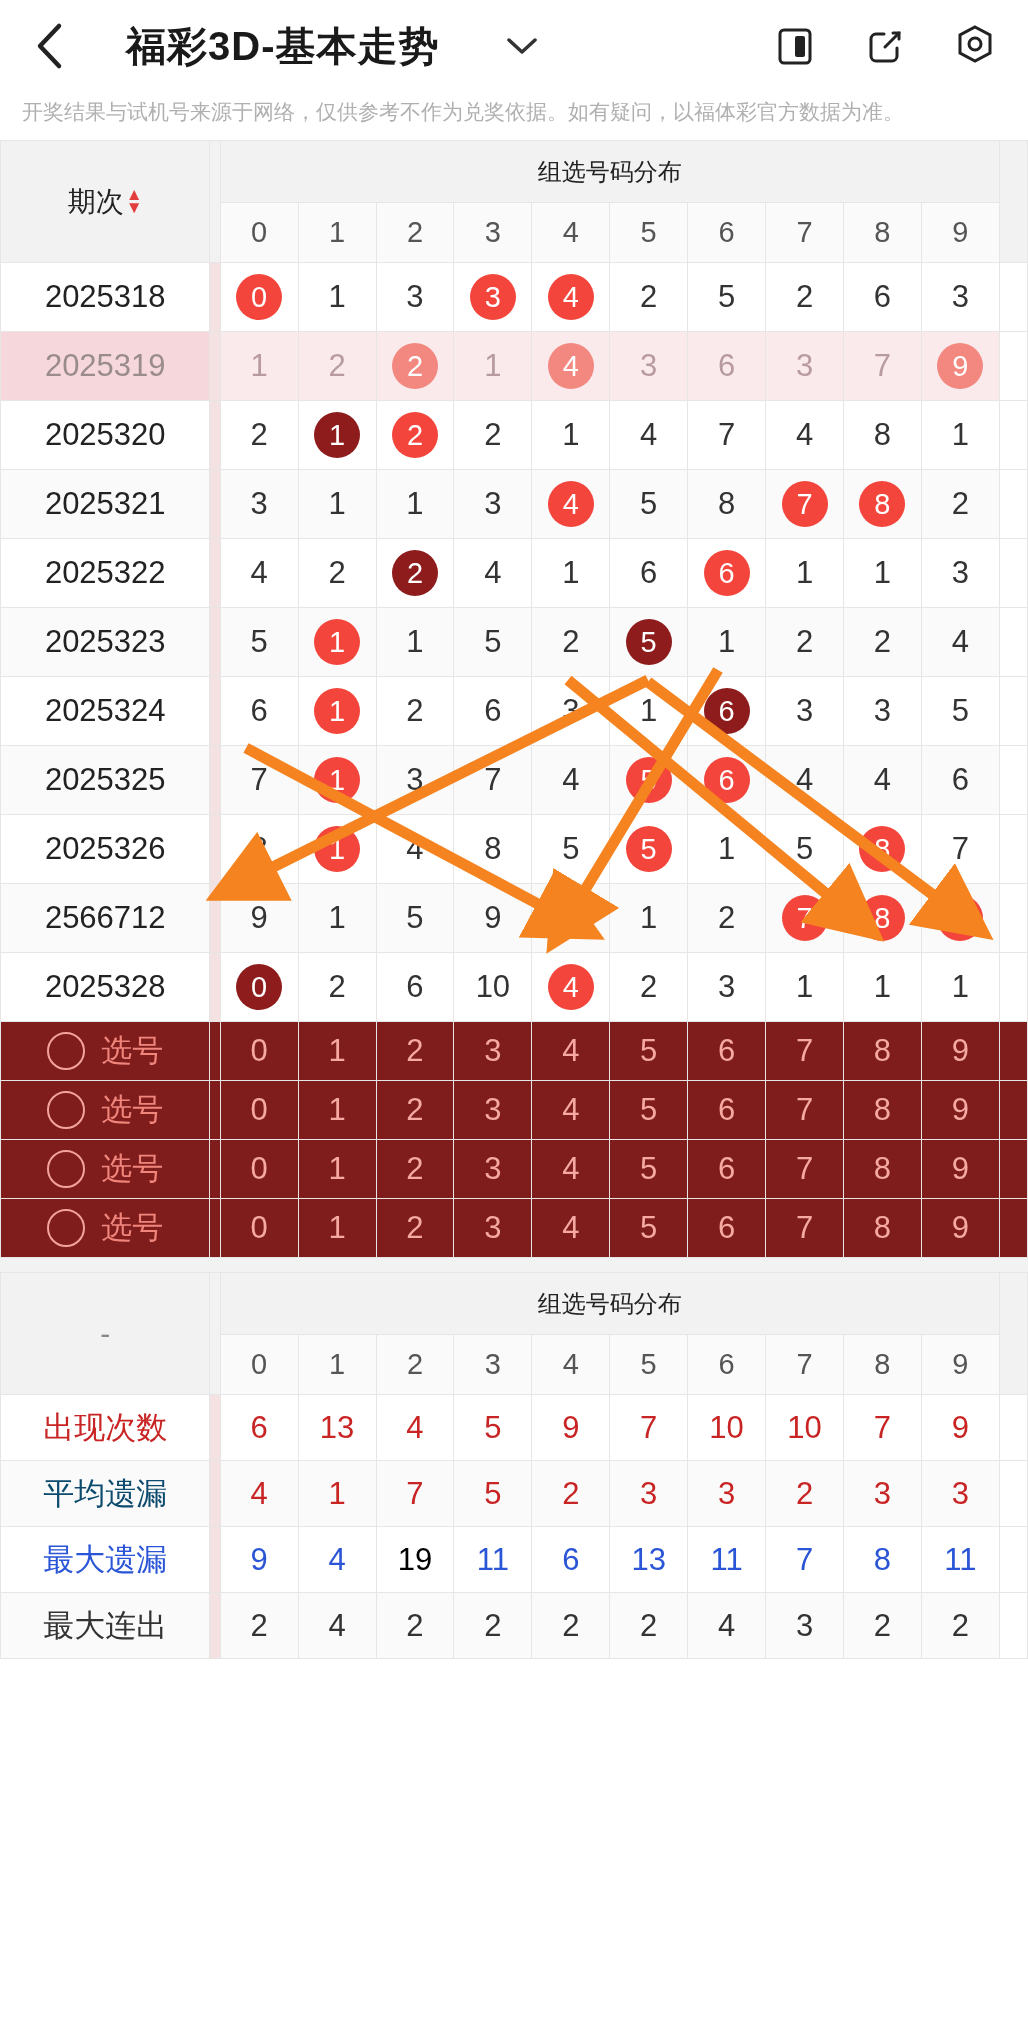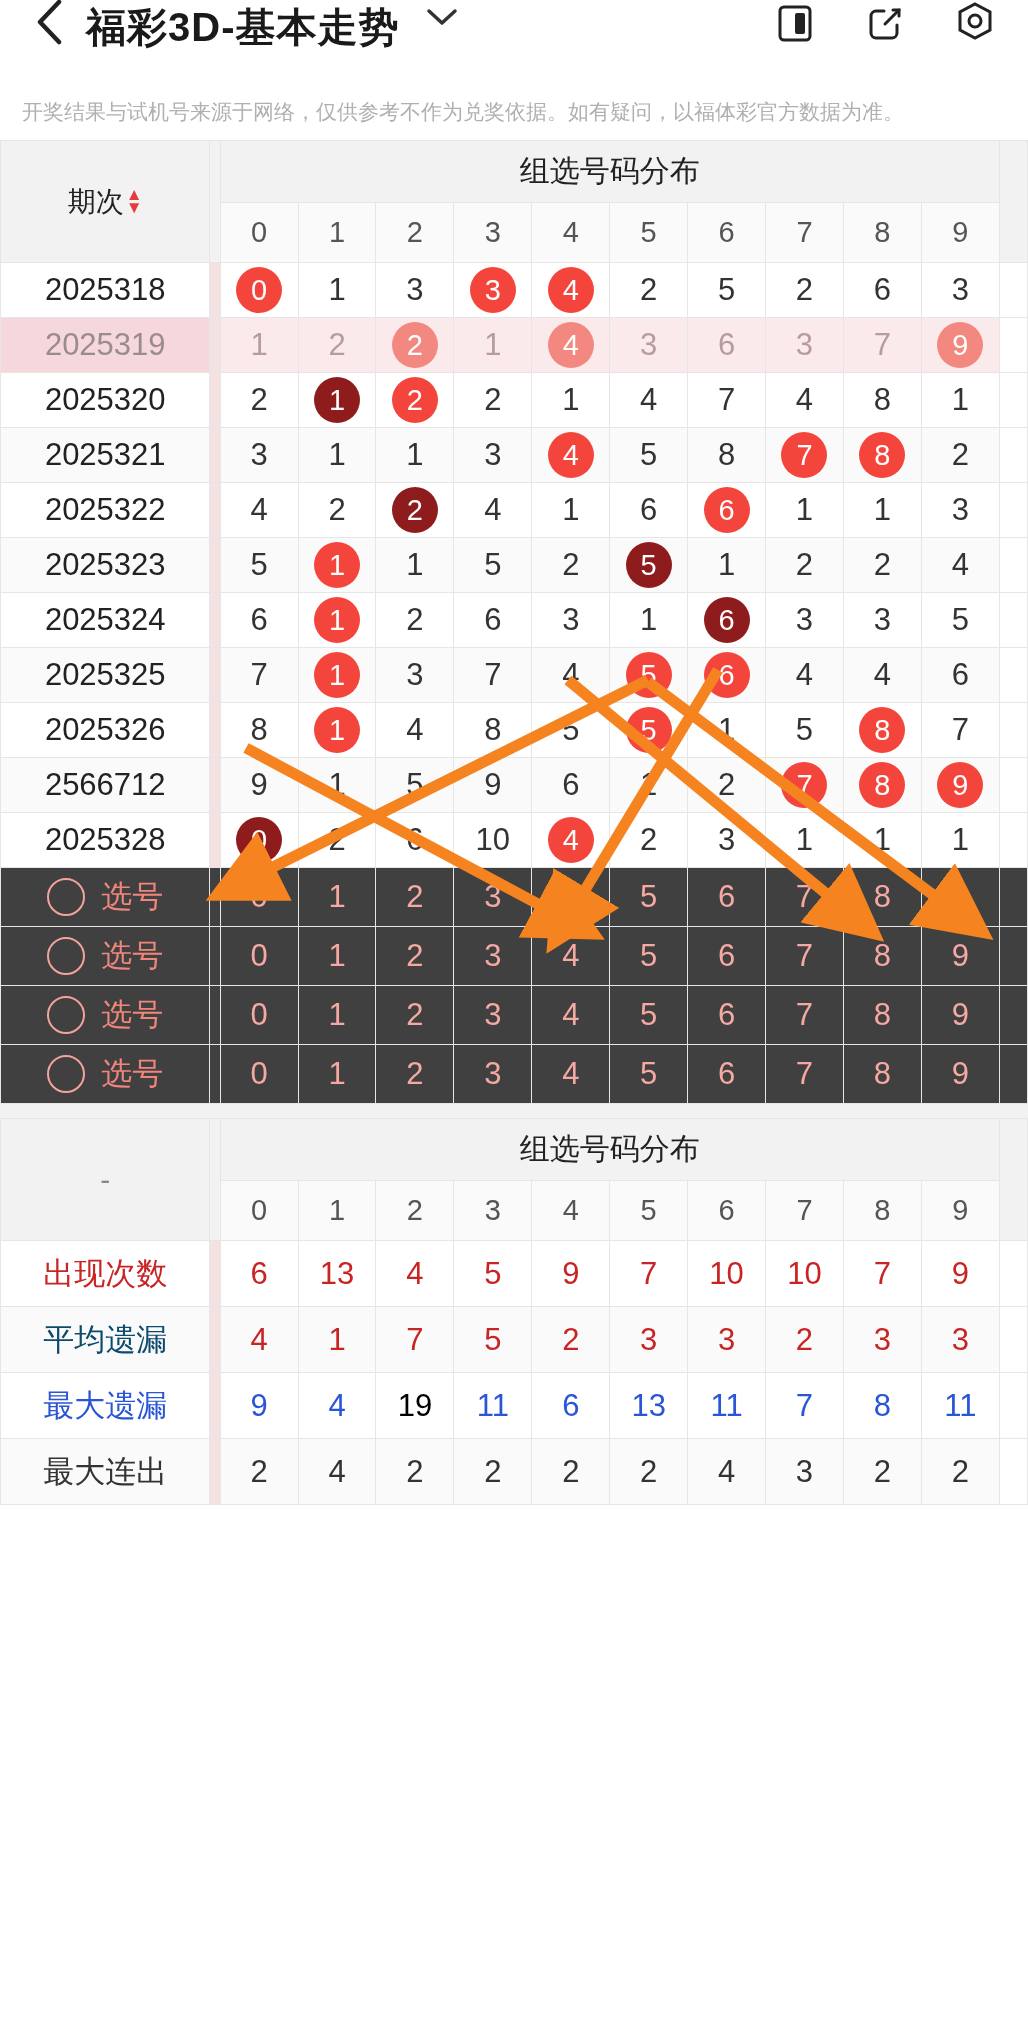--- a/index.html
+++ b/index.html
@@ -8,23 +8,24 @@
     font-family: "Liberation Sans", sans-serif;
     background: #ffffff;
     color: #333;
   }
   .page { width: 1028px; position: relative; overflow: hidden; }
 
   
   .header {
     height: 92px;
     display: flex;
-    align-items: flex-start;
+    align-items: center;
     padding: 0 28px;
     background: #fff;
+    gap: 40px;
   }
   .back-icon {
     width: 44px; height: 44px;
     display: flex; align-items: center; justify-content: center;
     margin-right: 14px;
   }
   .back-icon svg { display: block; }
   .header-title {
     font-size: 40px;
     font-weight: bold;
@@ -68,42 +69,42 @@
     font-weight: normal;
     padding: 0;
   }
   .col-period { width: 164px; }
   .col-sep { width: 8px; background: #f4e2e2; border-top: none; border-bottom: none; }
   .num-col { width: 61px; }
 
   .head-row1 th {
     height: 62px;
     background: #f2f2f2;
-    font-size: 30px;
+    font-size: 24px;
     color: #222;
     font-weight: bold;
   }
   .head-row1 .period-cell {
     font-size: 28px;
     background: #f2f2f2;
   }
   .head-row2 th {
     height: 60px;
     background: #fafafa;
     font-size: 29px;
     color: #555;
   }
   .period-head-inner {
     display: flex; align-items: center; justify-content: center; gap: 2px;
   }
   .sort-arrows { display: inline-flex; flex-direction: column; line-height: 0.75; font-size: 17px; }
   .sort-up { color: #e33c3c; }
   .sort-dn { color: #e33c3c; }
 
-  tbody.data-body tr { height: 55px; }
+  tbody.data-body tr { height: 69px; }
   tbody.data-body td.period {
     font-size: 31px;
     color: #222;
     background: #fff;
   }
   tbody.data-body tr:nth-child(even) td.period { background: #fafafa; }
   tbody.data-body td.cell {
     font-size: 31px;
     color: #333;
     background: #fff;
@@ -122,21 +123,21 @@
     color: #fff;
     font-size: 29px;
   }
   .ball.red { background: #f4453c; }
   .ball.dark { background: #8e1c1c; }
   tr.highlight .ball.red { background: #f2887f; }
 
   
   tbody.pick-body tr { height: 59px; }
   tbody.pick-body td {
-    background: #404040;
+    background: #7f1d1d;
   }
   tbody.pick-body td.period {
     font-size: 31px;
     color: #f0857c;
   }
   .pick-label-inner { display: flex; align-items: center; justify-content: center; gap: 16px; }
   .pick-circle {
     width: 38px; height: 38px; border-radius: 50%;
     border: 2px solid #f3a39c;
     display: inline-block;

